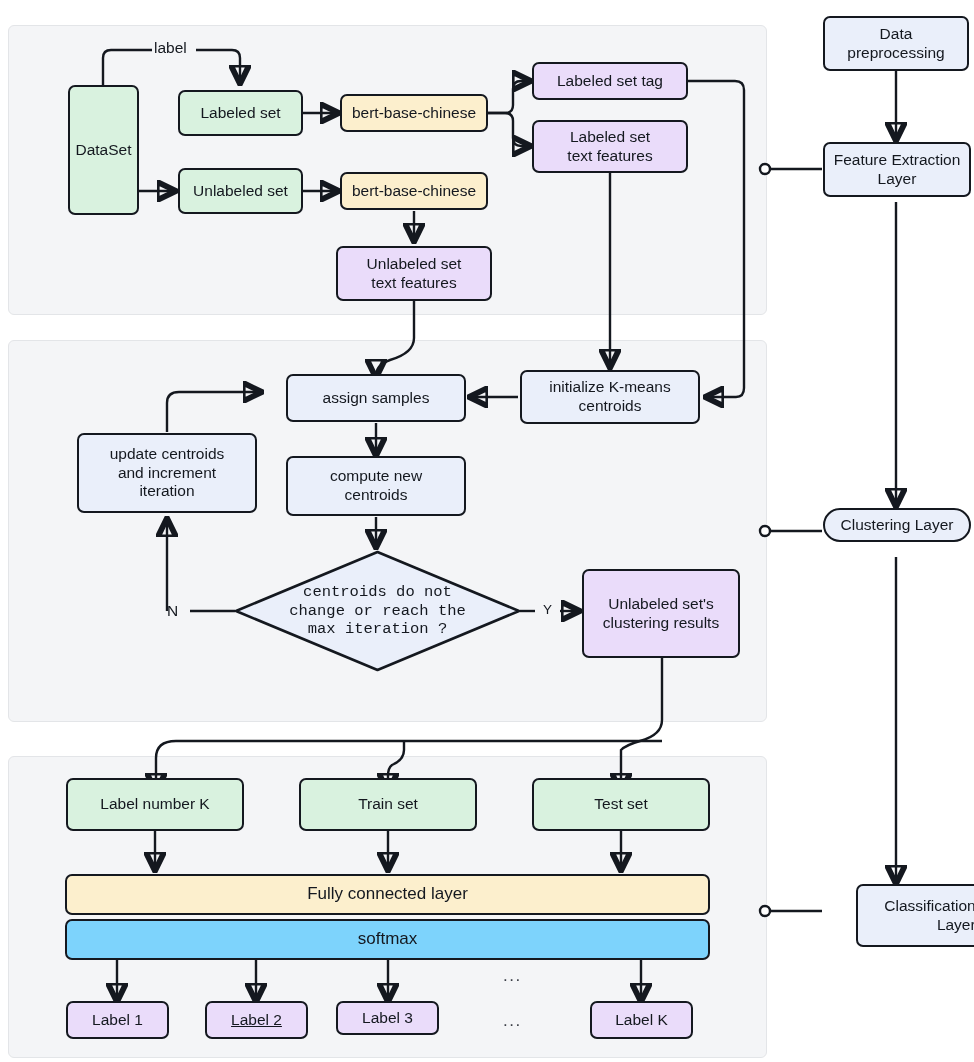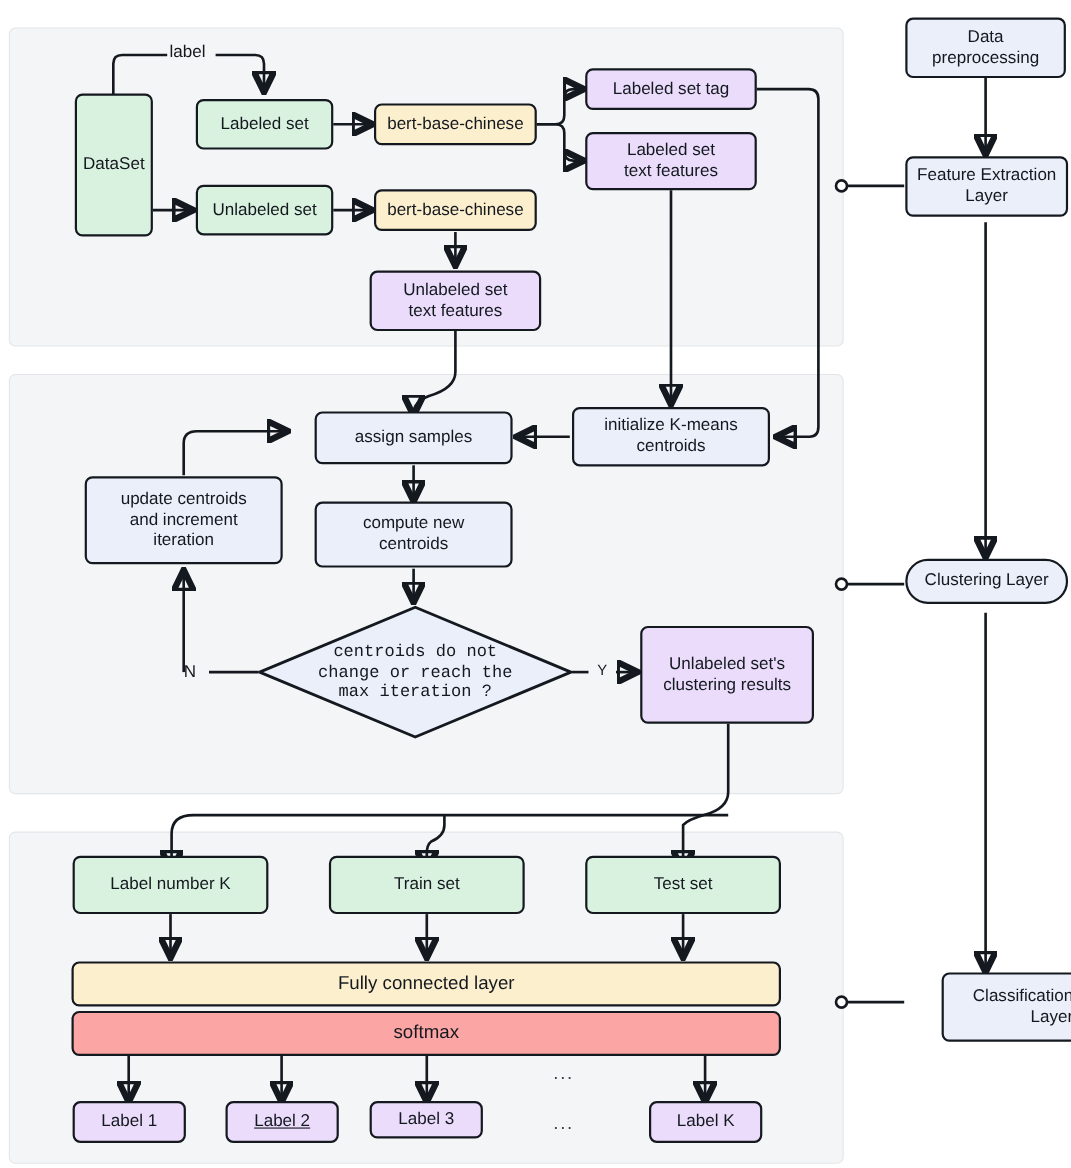--- a/index.html
+++ b/index.html
@@ -8,21 +8,21 @@
 
   .panel{position:absolute;background:#f4f5f7;border:1px solid #e3e5e8;border-radius:6px;}
 
   .node{position:absolute;box-sizing:border-box;border:2px solid #14181f;border-radius:7px;
         display:flex;align-items:center;justify-content:center;text-align:center;
         font-size:15.5px;line-height:1.22;color:#14181f;padding:2px 6px;}
   .node.green{background:#d9f2df;}
   .node.yellow{background:#fcefcd;}
   .node.purple{background:#eadcfa;}
   .node.blue{background:#eaeffa;}
-  .node.pink{background:#fca5a5;}
+  .node.pink{background:#7dd3fc;}
   .node.bar{border-radius:7px;font-size:17px;}
 
   .diamond{position:absolute;}
   .diamond .dtxt{position:absolute;inset:0;display:flex;align-items:center;justify-content:center;
         text-align:center;font-size:15.5px;line-height:1.22;color:#14181f;}
 
   .edgetext{position:absolute;font-size:15.5px;color:#14181f;}
   .dots{position:absolute;font-size:17px;color:#3b3f47;letter-spacing:1.5px;}
 
   svg.wires{position:absolute;left:0;top:0;width:974px;height:1062px;pointer-events:none;}
@@ -167,18 +167,18 @@
 
   <div class="dots" style="left:503px;top:958px;">...</div>
   <div class="dots" style="left:503px;top:1003px;">...</div>
 
   <div class="node blue" style="left:823px;top:8px;width:146px;height:55px;white-space:pre-line;">Data
 preprocessing</div>
 
   <div class="node blue" style="left:823px;top:134px;width:148px;height:55px;white-space:pre-line;">Feature Extraction
 Layer</div>
 
-  <div class="node blue" style="left:823px;top:500px;width:148px;height:41px;border-radius:22px;">Clustering Layer</div>
+  <div class="node blue" style="left:823px;top:500px;width:148px;height:34px;border-radius:22px;">Clustering Layer</div>
 
   <div class="node blue" style="left:856px;top:876px;width:148px;height:63px;white-space:pre-line;text-align:right;">Classification
 Layer</div>
 
 </div>
 
 </body></html>

